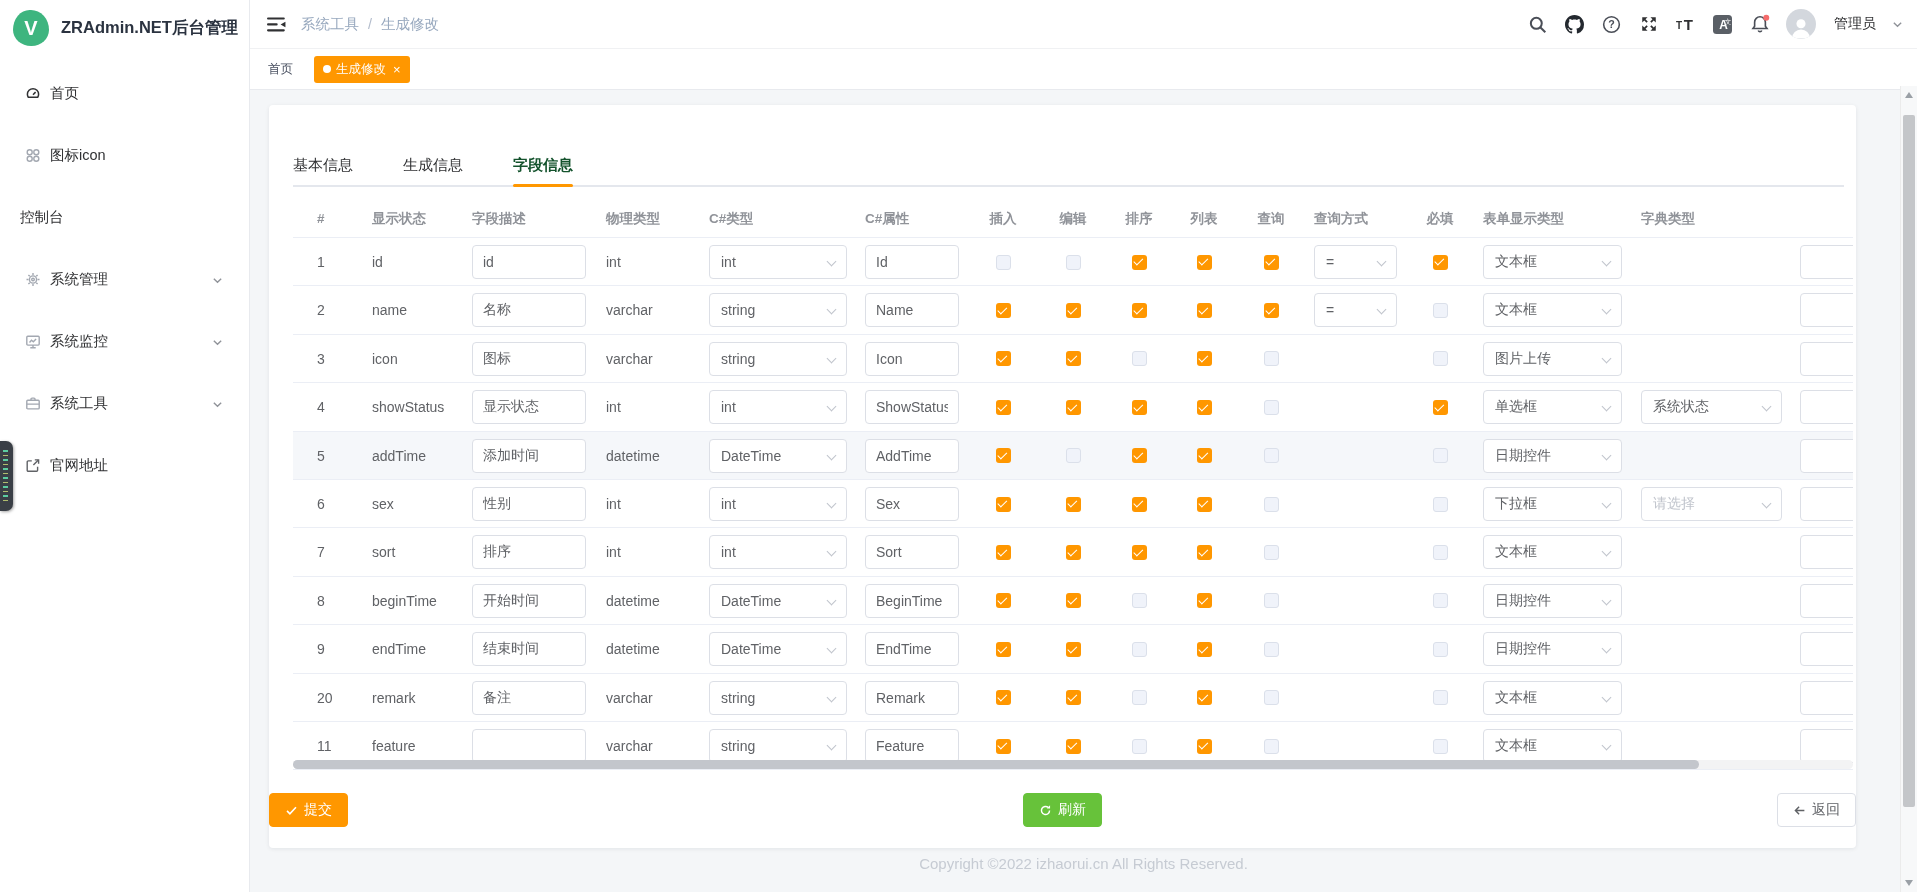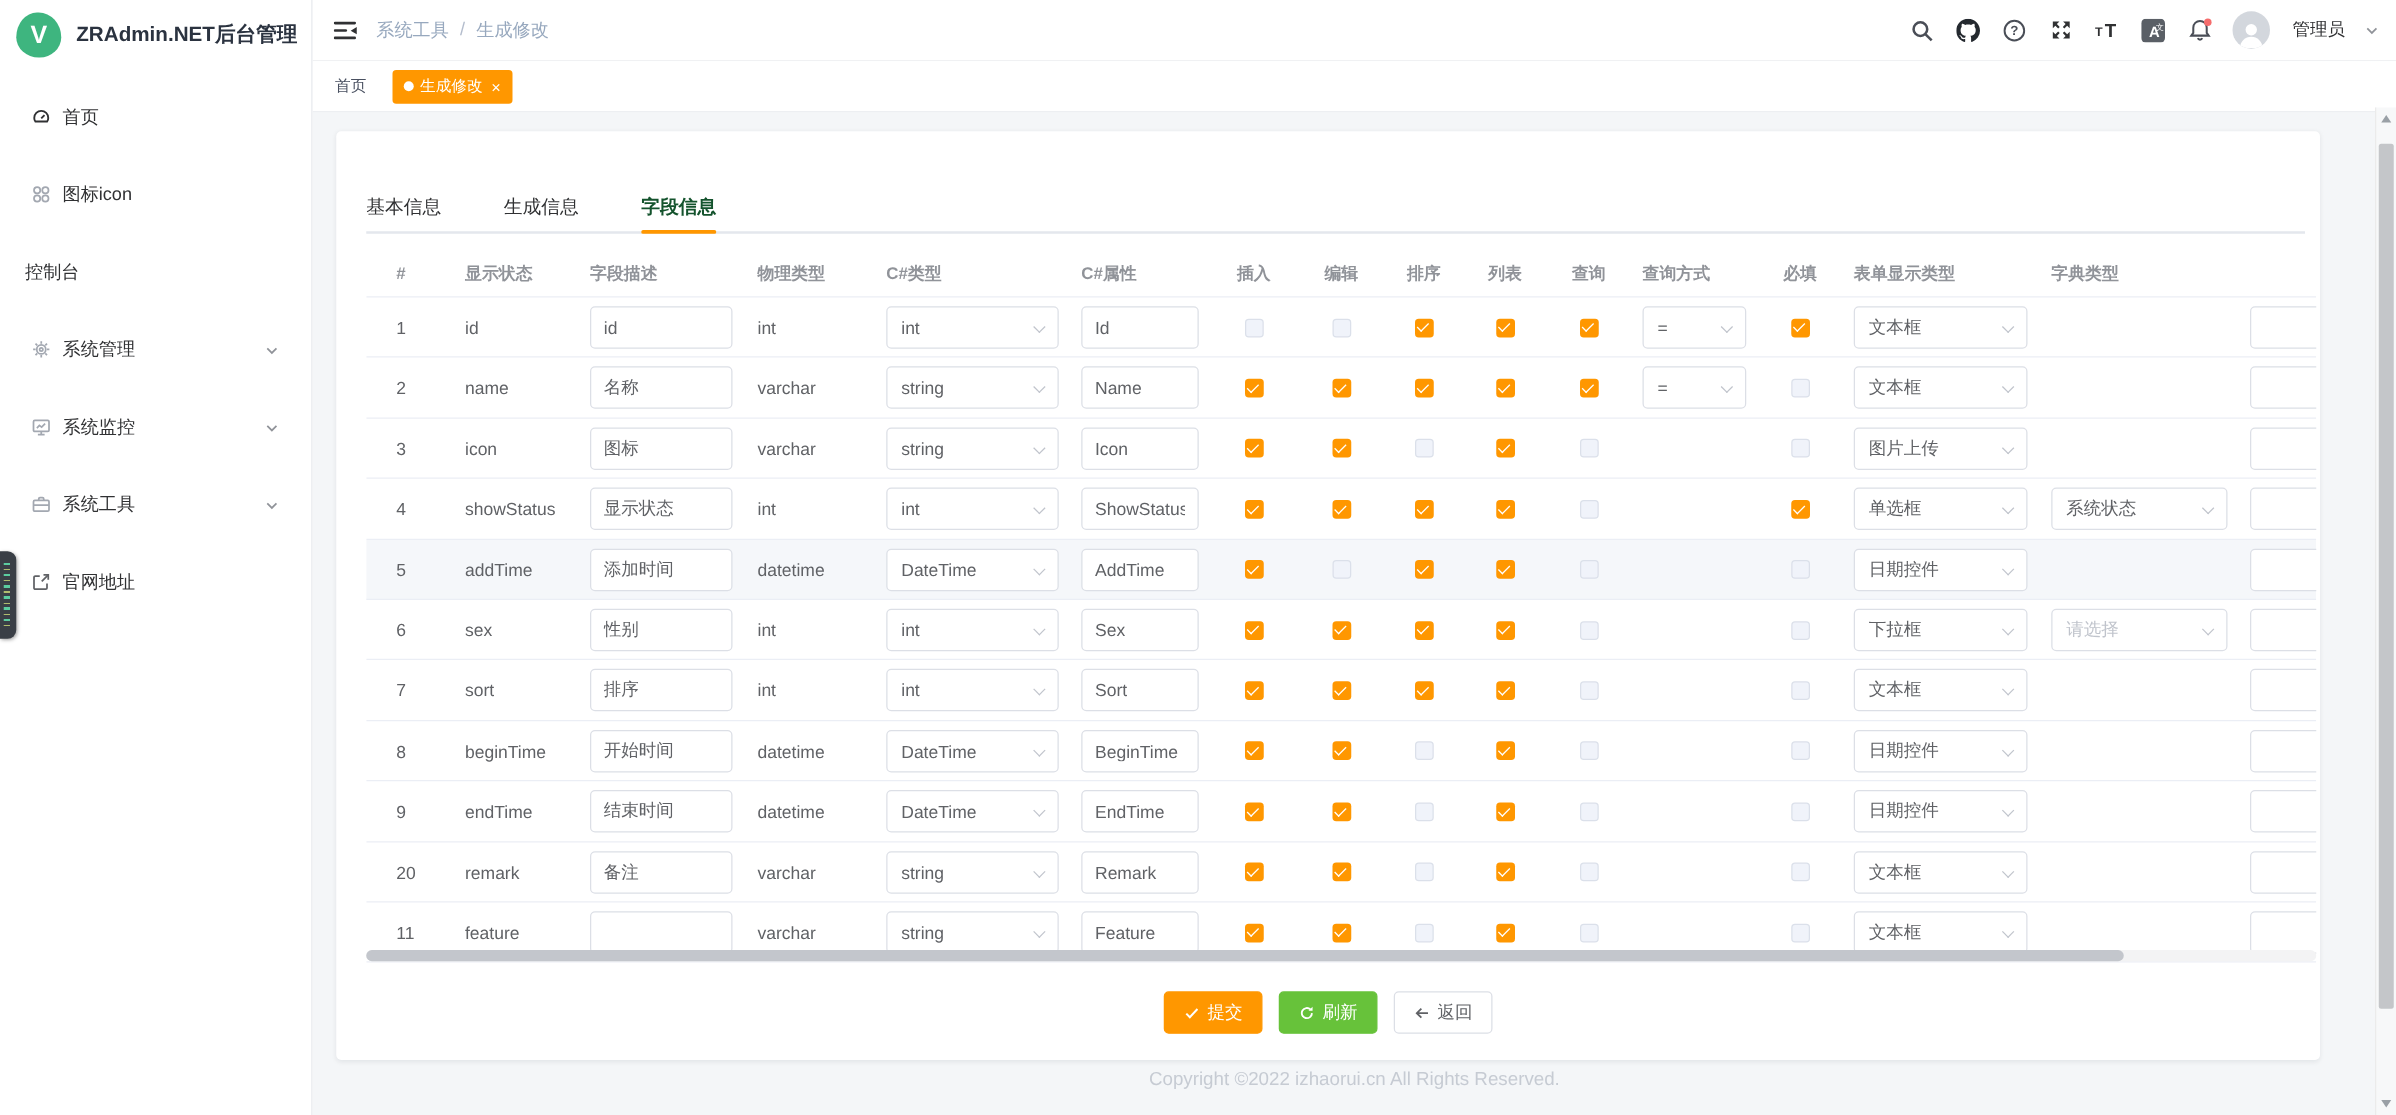--- a/index.html
+++ b/index.html
@@ -86,21 +86,21 @@
   .cb.on::after { content:""; position:absolute; left:4.6px; top:1.8px; width:3.6px; height:7.6px;
     border:solid #fff; border-width:0 1.6px 1.6px 0; transform:rotate(45deg); }
   .cb.off { background:#f0f3fa; border:1px solid #dbe0ea; }
 
   .h-scroll { position:absolute; left:24px; top:655px; width:1560px; height:9px;
     background:#f3f3f4; border-radius:5px; }
   .h-scroll .thumb { position:absolute; left:0; top:0; height:9px; width:1406px;
     background:#c3c6cc; border-radius:5px; cursor:pointer; }
 
   
-  .actions { position:absolute; left:0; width:100%; top:688px; display:flex; justify-content:center; gap:13px; }
+  .actions { position:absolute; left:0; width:100%; top:688px; display:flex; justify-content:space-between; gap:13px; }
   .btn { height:34px; border-radius:4px; display:flex; align-items:center; gap:6px;
     padding:0 15px; font-size:14px; cursor:pointer; border:1px solid transparent; }
   .btn.primary { background:#ff9700; color:#fff; border-color:#ff9700; }
   .btn.success { background:#67c23a; color:#fff; border-color:#67c23a; }
   .btn.plain { background:#fff; color:#606266; border-color:#dcdfe6; }
 
   .page-footer { position:absolute; left:0; top:765px; width:100%; text-align:center;
     font-size:15px; color:#c6cbd3; }
 
   

